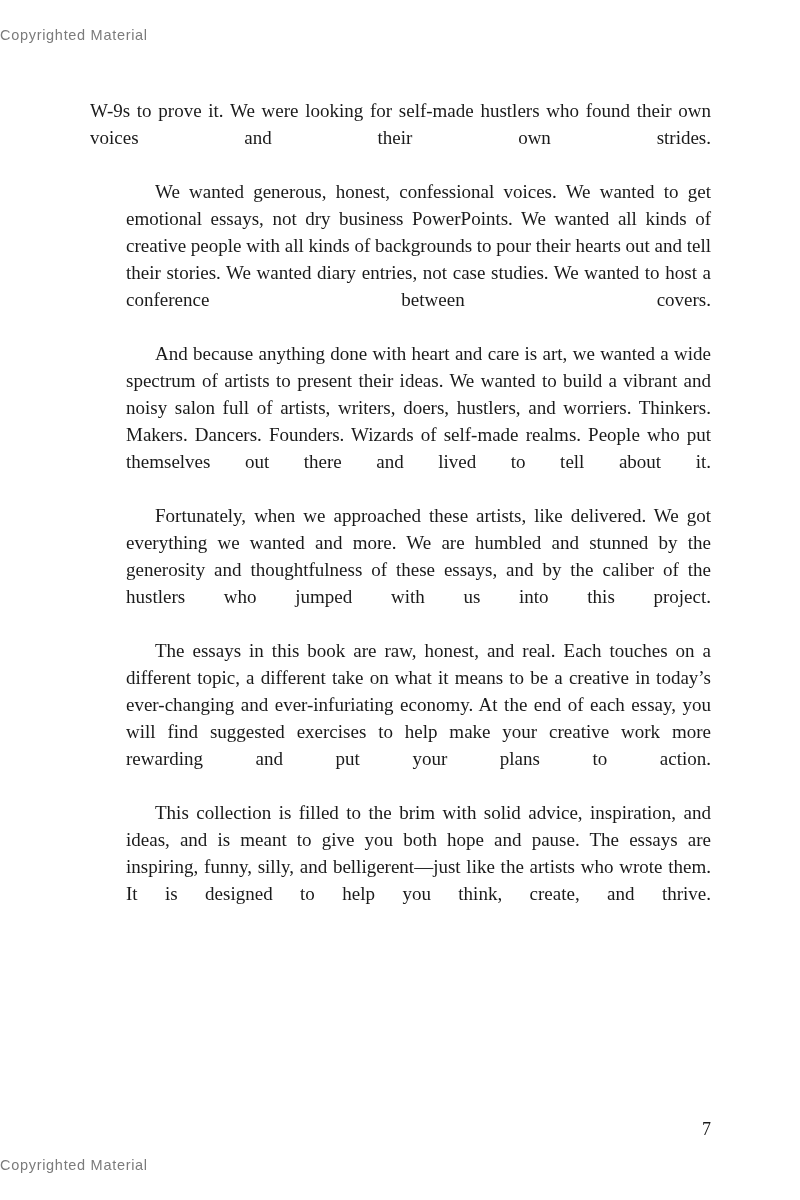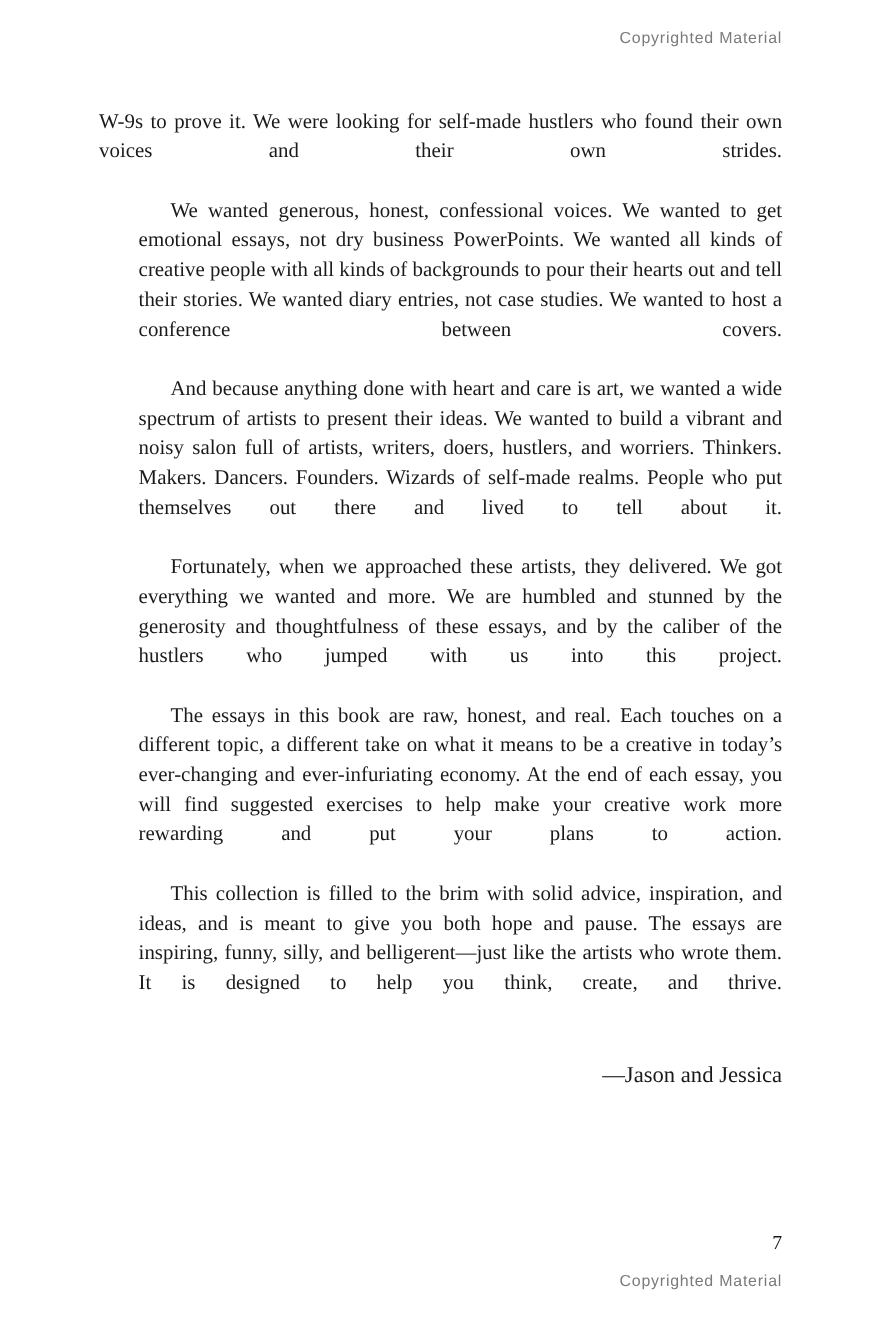--- a/index.html
+++ b/index.html
@@ -19,23 +19,23 @@
 
   .page {
     position: absolute;
     inset: 0;
     background: #ffffff;
   }
 
   
   .watermark {
     position: absolute;
-    left: 11px;
+    left: 0;
     width: 700px;
-    text-align: right;
+    text-align: left;
     font-family: "Liberation Sans", sans-serif;
     font-size: 14.5px;
     letter-spacing: 0.7px;
     color: #7b7b7b;
     white-space: nowrap;
   }
   .watermark-top { top: 27px; }
   .watermark-bottom { top: 1157px; }
 
   
@@ -92,24 +92,23 @@
 <body>
 
 <div class="page">
 
   <div class="watermark watermark-top">Copyrighted Material</div>
 
   <div class="text-column">
     <p class="para">W-9s to prove it. We were looking for self-made hustlers who found their own voices and their own strides.</p>
     <p class="para indent">We wanted generous, honest, confessional voices. We wanted to get emotional essays, not dry business PowerPoints. We wanted all kinds of creative people with all kinds of backgrounds to pour their hearts out and tell their stories. We wanted diary entries, not case studies. We wanted to host a conference between covers.</p>
     <p class="para indent">And because anything done with heart and care is art, we wanted a wide spectrum of artists to present their ideas. We wanted to build a vibrant and noisy salon full of artists, writers, doers, hustlers, and worriers. Thinkers. Makers. Dancers. Founders. Wizards of self-made realms. People who put themselves out there and lived to tell about it.</p>
-    <p class="para indent">Fortunately, when we approached these artists, they delivered. We got everything we wanted and more. We are humbled and stunned by the generosity and thoughtfulness of these essays, and by the caliber of the hustlers who jumped with us into this project.</p>
+    <p class="para indent">Fortunately, when we approached these artists, like delivered. We got everything we wanted and more. We are humbled and stunned by the generosity and thoughtfulness of these essays, and by the caliber of the hustlers who jumped with us into this project.</p>
     <p class="para indent">The essays in this book are raw, honest, and real. Each touches on a different topic, a different take on what it means to be a creative in today’s ever-changing and ever-infuriating economy. At the end of each essay, you will find suggested exercises to help make your creative work more rewarding and put your plans to action.</p>
     <p class="para indent">This collection is filled to the brim with solid advice, inspiration, and ideas, and is meant to give you both hope and pause. The essays are inspiring, funny, silly, and belligerent—just like the artists who wrote them. It is designed to help you think, create, and thrive.</p>
 
-    <p class="signature">—Jason and Jessica</p>
   </div>
 
   <div class="folio">7</div>
 
   <div class="watermark watermark-bottom">Copyrighted Material</div>
 
 </div>
 
 </body></html>

